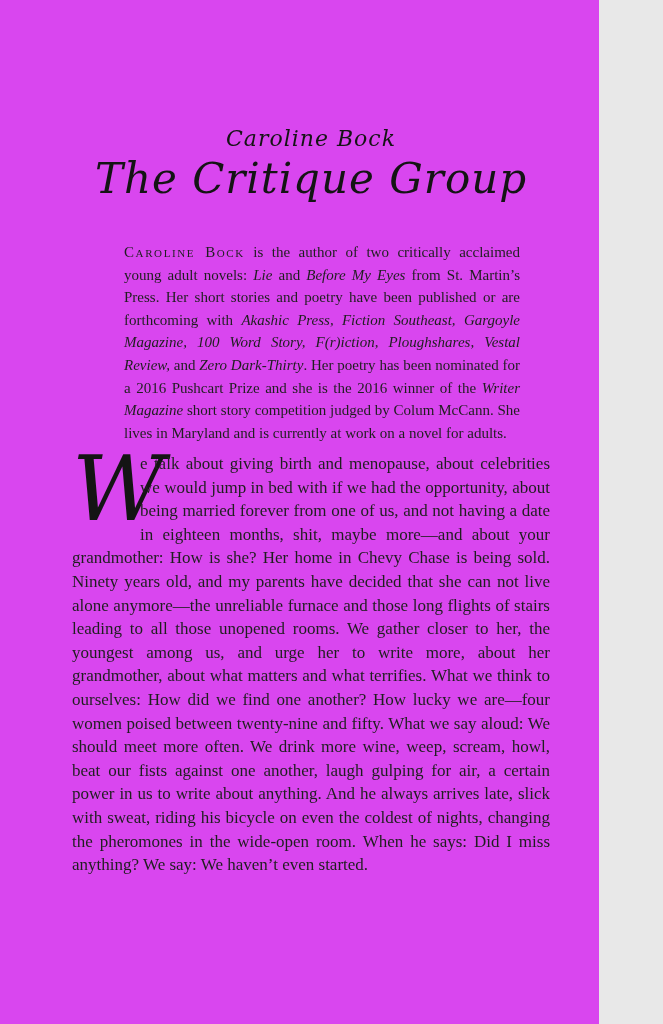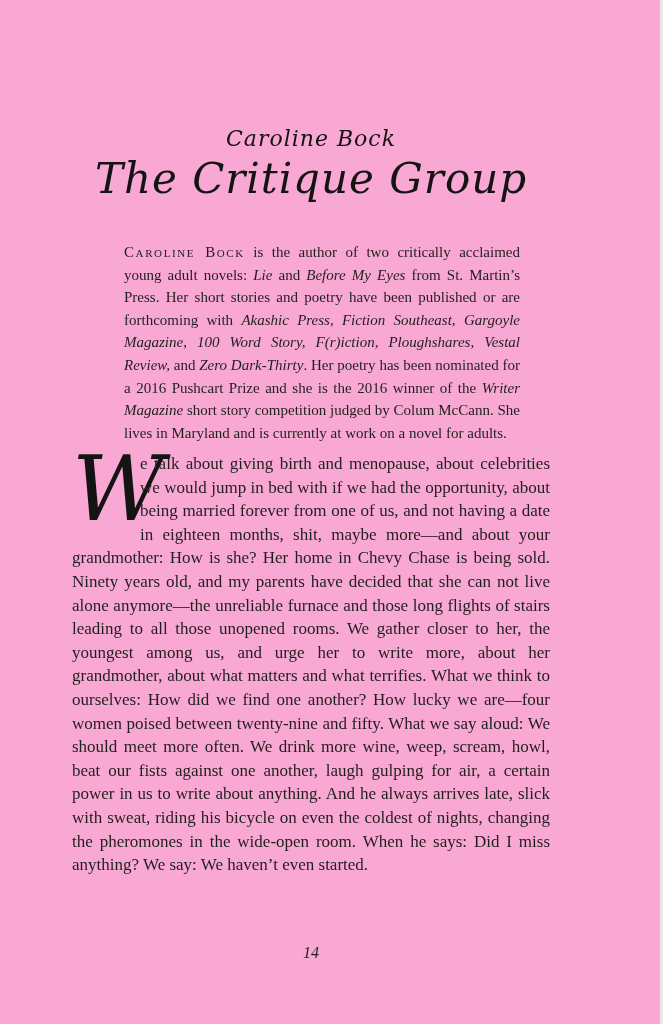--- a/index.html
+++ b/index.html
@@ -2,23 +2,23 @@
 <html><head>
 <meta charset="utf-8">
 <style>
   html, body {
     margin: 0;
     padding: 0;
     background: #e8e8e8;
   }
   .page {
     position: relative;
-    width: 660px;
+    width: 599px;
     height: 1024px;
-    background: #f9a8d4;
+    background: #d946ef;
     font-family: "Liberation Serif", serif;
     color: #1f1f1f;
     overflow: hidden;
   }
 
   
   .chapter-header {
     position: absolute;
     left: 72px;
     top: 126px;
@@ -109,15 +109,14 @@
   </header>
 
   <p class="author-bio">
     <span class="smallcaps">Caroline Bock</span><span id="bio-segments"><span> is the author of two critically acclaimed young adult novels: </span><em>Lie</em><span> and </span><em>Before My Eyes</em><span> from St. Martin’s Press. Her short stories and poetry have been published or are forthcoming with </span><em>Akashic Press, Fiction Southeast, Gargoyle Magazine, 100 Word Story, F(r)iction, Ploughshares, Vestal Review,</em><span> and </span><em>Zero Dark-Thirty</em><span>. Her poetry has been nominated for a 2016 Pushcart Prize and she is the 2016 winner of the </span><em>Writer Magazine</em><span> short story competition judged by Colum McCann. She lives in Maryland and is currently at work on a novel for adults.</span></span>
   </p>
 
   <p class="story-paragraph">
     <span class="drop-cap">W</span><span>e talk about giving birth and menopause, about celebrities we would jump in bed with if we had the opportunity, about being married forever from one of us, and not having a date in eighteen months, shit, maybe more—and about your grandmother: How is she? Her home in Chevy Chase is being sold. Ninety years old, and my parents have decided that she can not live alone anymore—the unreliable furnace and those long flights of stairs leading to all those unopened rooms. We gather closer to her, the youngest among us, and urge her to write more, about her grandmother, about what matters and what terrifies. What we think to ourselves: How did we find one another? How lucky we are—four women poised between twenty-nine and fifty. What we say aloud: We should meet more often. We drink more wine, weep, scream, howl, beat our fists against one another, laugh gulping for air, a certain power in us to write about anything. And he always arrives late, slick with sweat, riding his bicycle on even the coldest of nights, changing the pheromones in the wide-open room. When he says: Did I miss anything? We say: We haven’t even started.</span>
   </p>
 
-  <div class="page-number">14</div>
 
 </div>
 
 </body></html>

